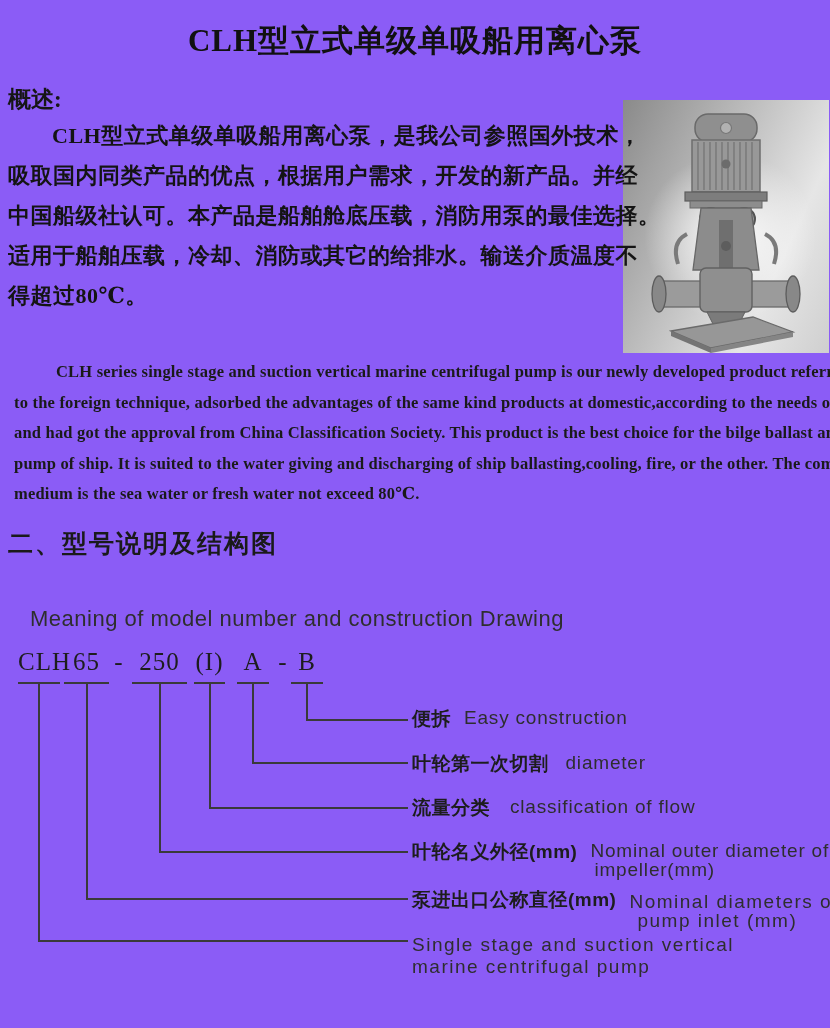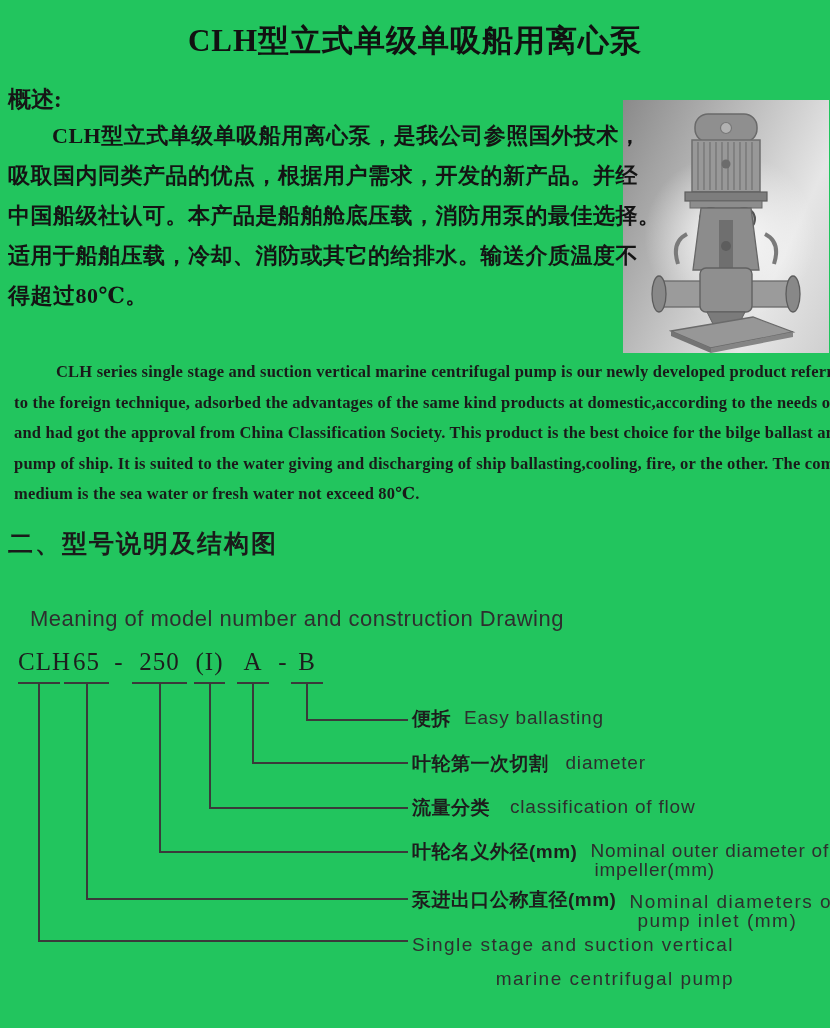--- a/index.html
+++ b/index.html
@@ -1,17 +1,17 @@
 <!DOCTYPE html>
 <html><head>
 <meta charset="utf-8">
 <style>
   html,body{margin:0;padding:0;background:#ffffff;}
   .page{
-    position:relative;width:830px;height:1028px;background:#22c55e;
+    position:relative;width:830px;height:1028px;background:#8b5cf6;
     font-family:"Liberation Serif","DejaVu Serif",serif;color:#1f1f1f;overflow:hidden;
   }
   .abs{position:absolute;}
 
   .title{
     left:0;top:20px;width:830px;text-align:center;
     font-size:31px;font-weight:700;letter-spacing:1px;color:#111;
   }
   .ov-heading{
     left:8px;top:84px;font-size:23px;font-weight:700;color:#161616;
@@ -163,21 +163,21 @@
       <polyline points="253,684 253,763 408,763"></polyline>
       <polyline points="210,684 210,808 408,808"></polyline>
       <polyline points="160,684 160,852 408,852"></polyline>
       <polyline points="87,684 87,899 408,899"></polyline>
       <polyline points="39,684 39,941 408,941"></polyline>
     </g>
   </svg>
 
   <div class="lbl-row" style="top:708px;">
     <span class="lbl-zh">便拆</span>
-    <span class="lbl-en">Easy ballasting</span>
+    <span class="lbl-en">Easy construction</span>
   </div>
 
   <div class="lbl-row" style="top:753px;">
     <span class="lbl-zh">叶轮第一次切割</span>
     <span class="lbl-en">
       <span class="l2" style="display:block;">diameter</span>
     </span>
   </div>
 
   <div class="lbl-row" style="top:797px;gap:20px;">
@@ -196,16 +196,16 @@
   <div class="lbl-row row5" style="top:889px;">
     <span class="lbl-zh">泵进出口公称直径(mm)</span>
     <span class="lbl-en">
       <span style="display:block;">Nominal diameters of</span>
       <span class="l2" style="display:block;">pump inlet (mm)</span>
     </span>
   </div>
 
   <div class="lbl-row lbl-stack" style="top:931px;display:block;">
     <span class="lbl-en" style="display:block;">Single stage and suction vertical</span>
-    <span class="lbl-en" style="display:block;margin-top:15px;text-align:right;">marine centrifugal pump</span>
+    <span class="lbl-en" style="display:block;margin-top:3px;">marine centrifugal pump</span>
   </div>
 
 </div>
 
 </body></html>

